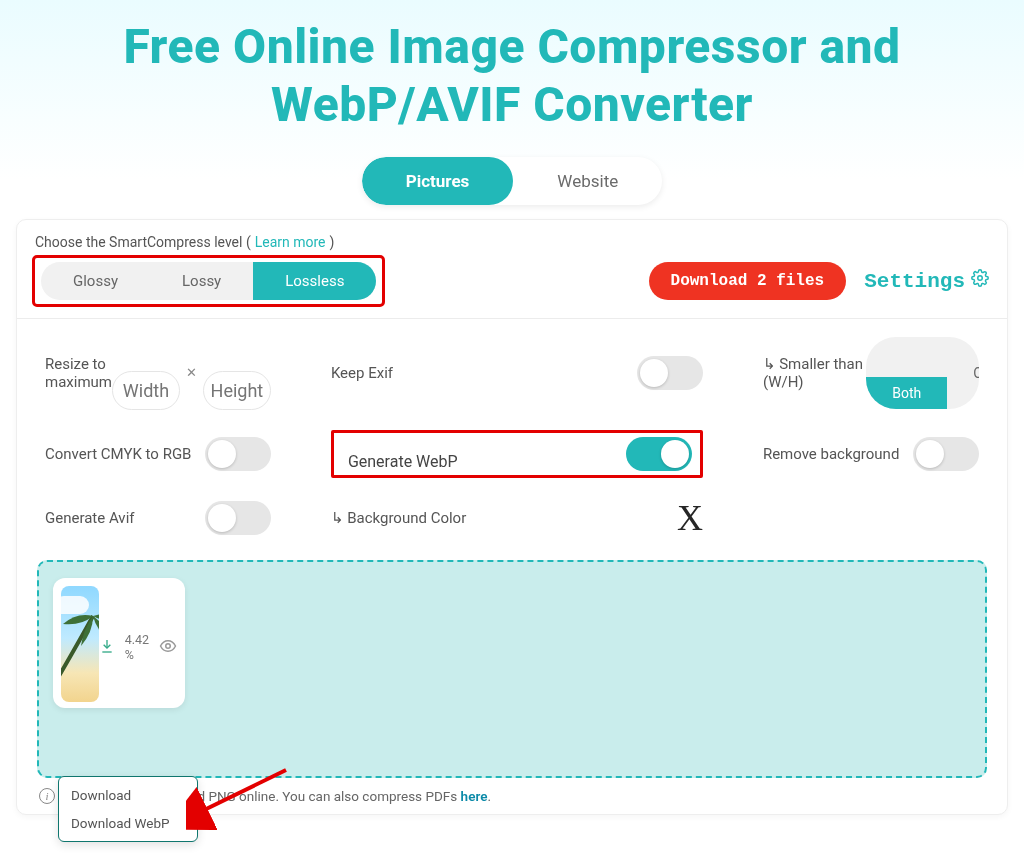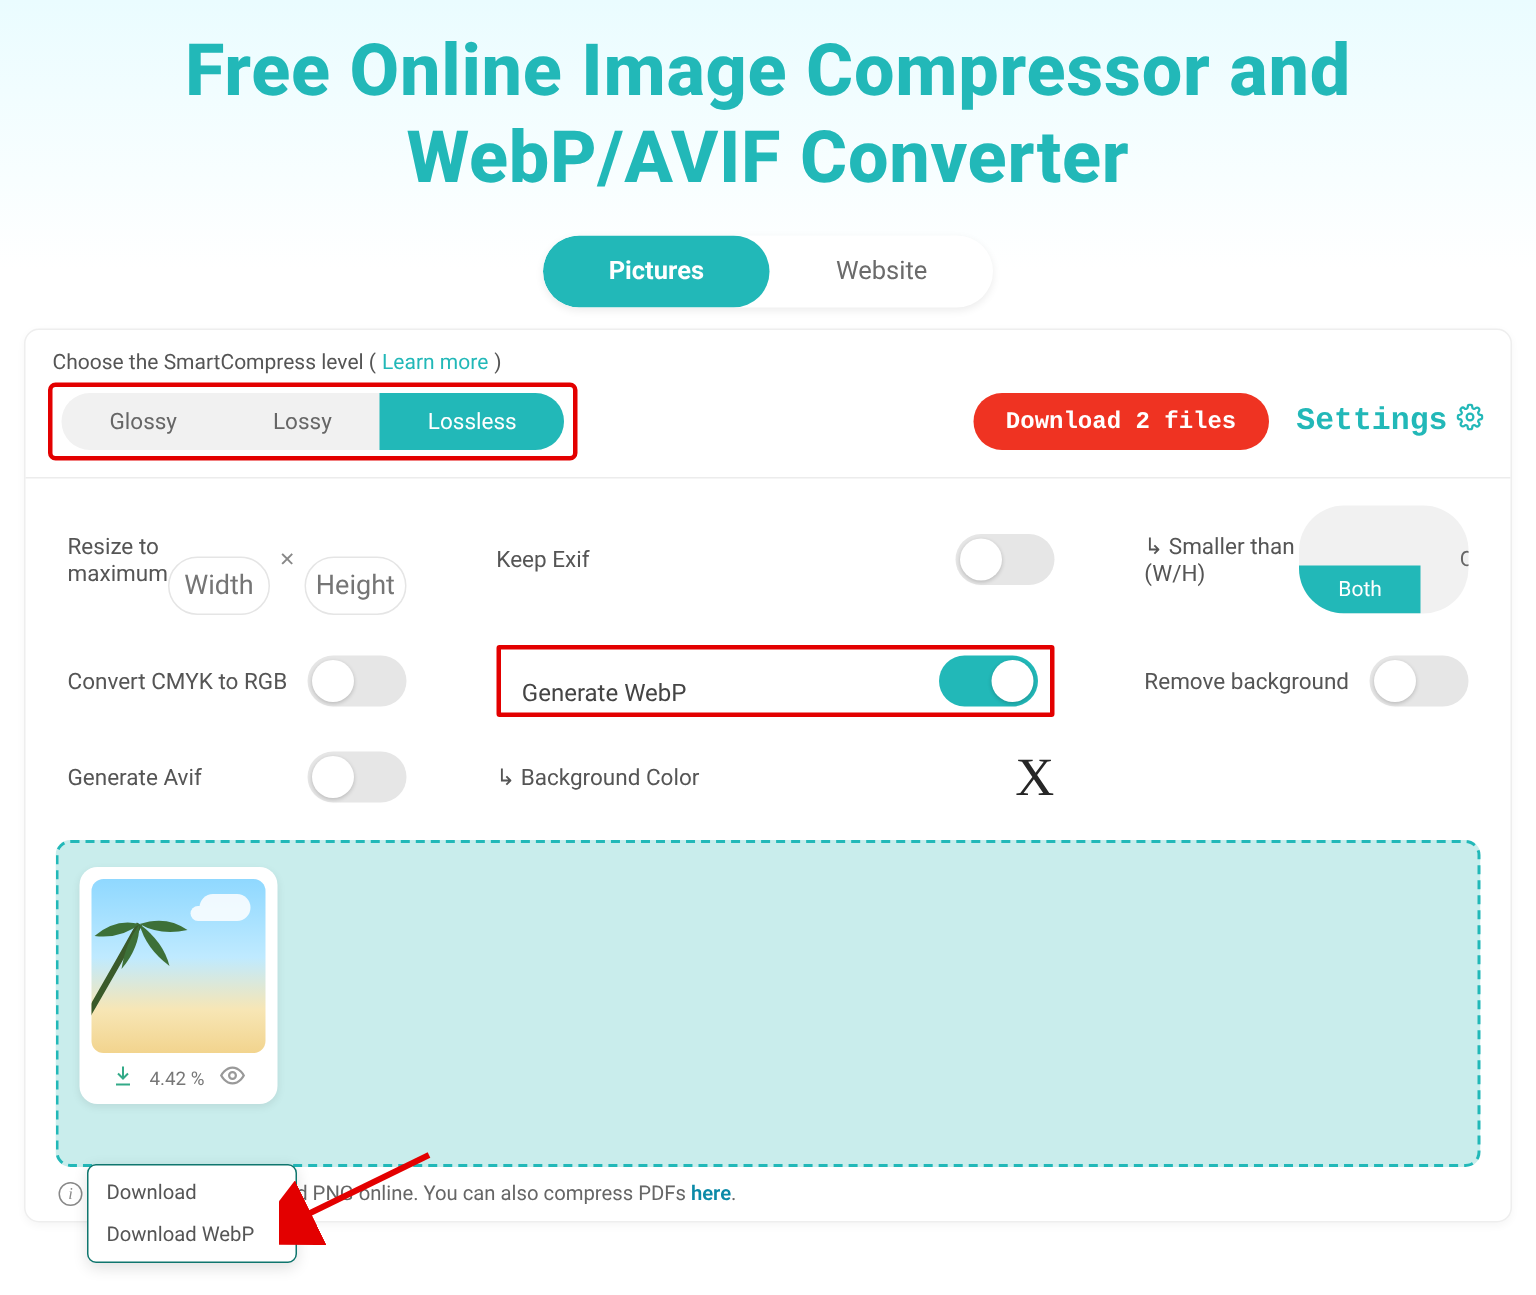--- a/index.html
+++ b/index.html
@@ -129,21 +129,21 @@
     min-height: 218px;
     padding: 16px 14px 20px;
     display:flex; align-items:flex-start; gap:12px;
   }
 
   .thumb-card {
     width: 132px;
     background:#fff;
     border-radius:12px;
     box-shadow: 0 2px 6px rgba(0,0,0,.08);
-    display:flex; flex-direction:column; align-items:center;
+    display:flex; flex-direction:row; align-items:center;
     padding: 8px 8px 6px;
     position:relative;
   }
   .thumb-img {
     width:116px; height:116px; border-radius:8px; overflow:hidden;
     background: linear-gradient(180deg, #8fd8ff 0%, #bfeaff 45%, #f7e6b5 75%, #f2d48e 100%);
     position:relative;
   }
   .palm { position:absolute; left:-8px; top:24px; width:80px; height:70px; }
   .cloud { position:absolute; right:10px; top:10px; width:34px; height:18px; background:#fff; border-radius:12px; box-shadow:-10px 4px 0 -4px #fff; opacity:.85;}

